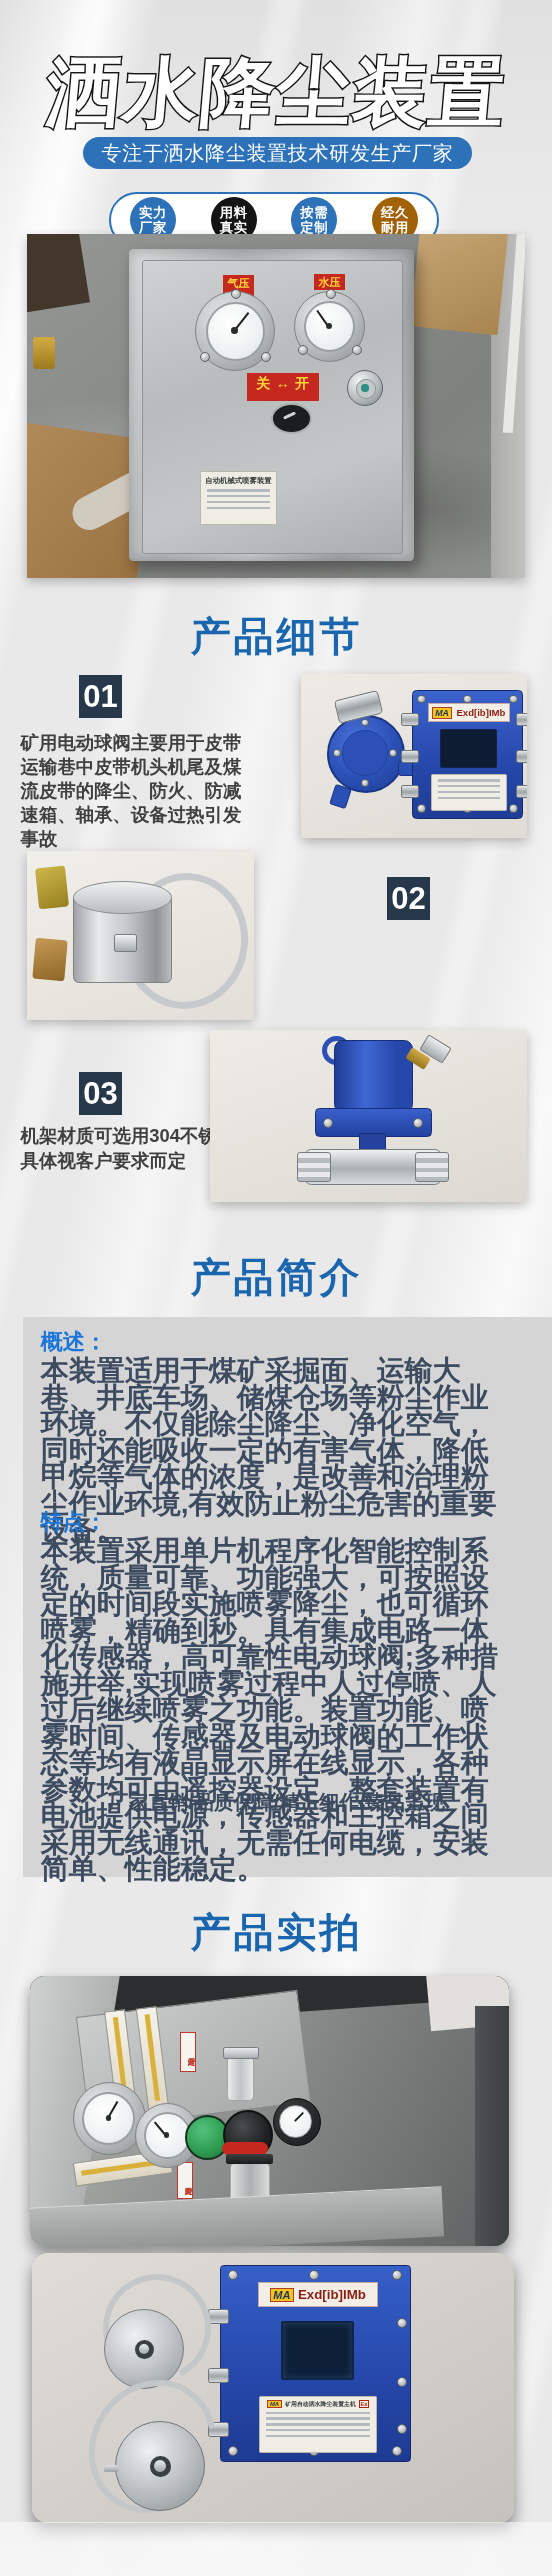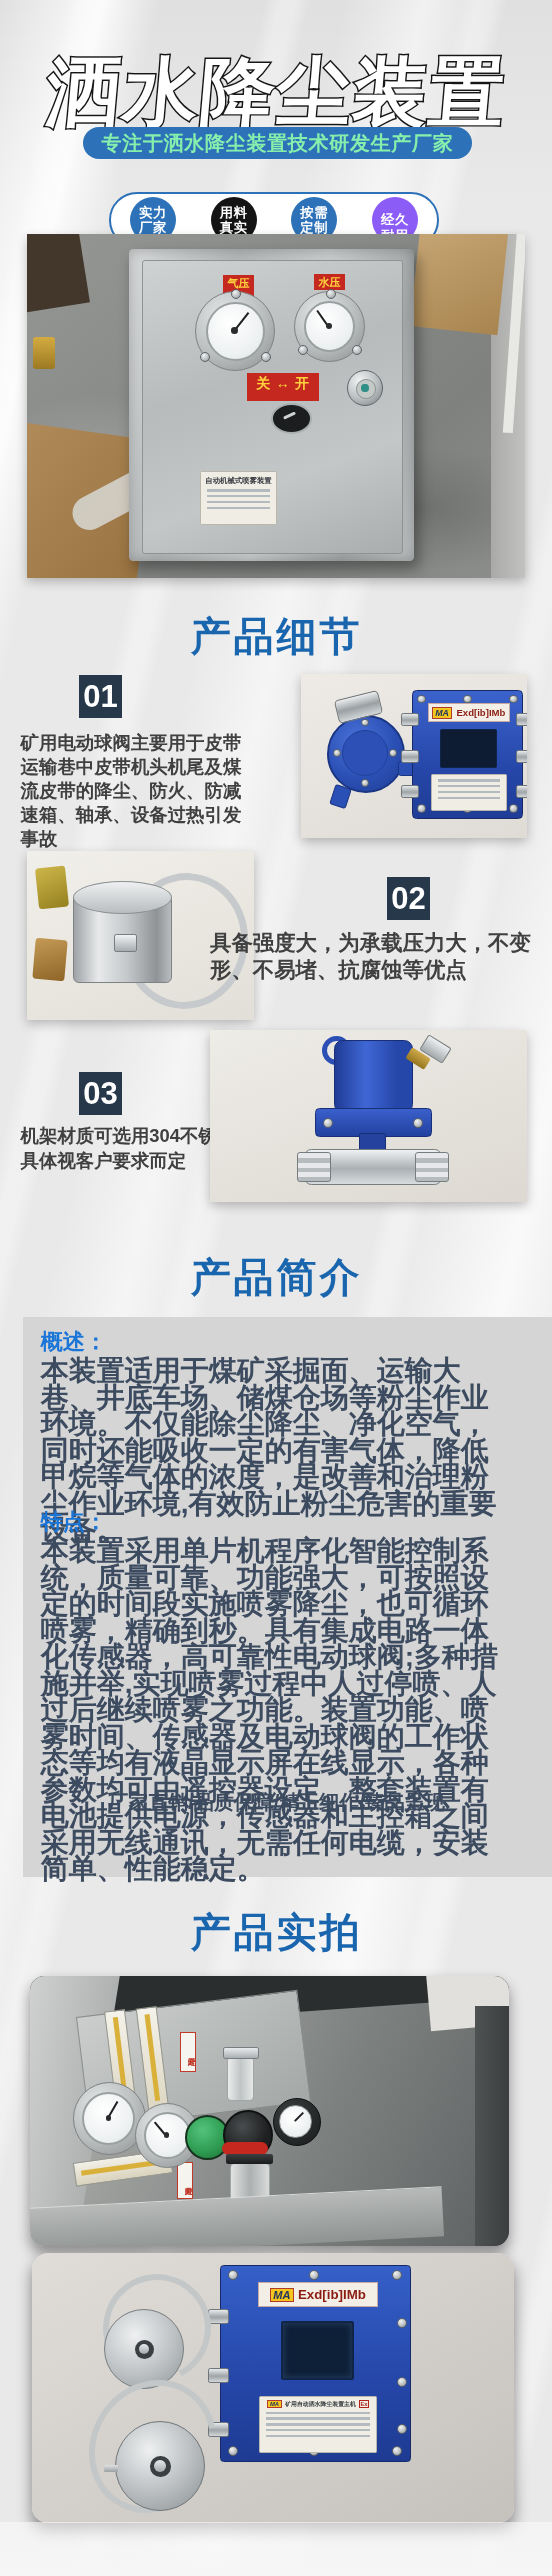--- a/index.html
+++ b/index.html
@@ -10,22 +10,22 @@
     background:
       linear-gradient(103deg, rgba(255,255,255,0) 0%, rgba(255,255,255,.85) 9%, rgba(255,255,255,0) 14%, rgba(255,255,255,0) 30%, rgba(255,255,255,.55) 37%, rgba(255,255,255,0) 43%, rgba(255,255,255,0) 60%, rgba(255,255,255,.75) 70%, rgba(255,255,255,0) 78%),
       linear-gradient(180deg, rgba(0,0,0,0.04) 0%, rgba(0,0,0,0) 8%);}
   .streaks2{position:absolute;inset:0;pointer-events:none;
     background:repeating-linear-gradient(103deg, rgba(255,255,255,0) 0 66px, rgba(255,255,255,.35) 81px 96px, rgba(255,255,255,0) 111px 192px);}
   .abs{position:absolute;}
   .hero-title{left:0;width:553px;top:43px;text-align:center;
       font-size:75px;font-weight:bold;letter-spacing:1.5px;color:#ffffff;
       -webkit-text-stroke:2.9px #161616;paint-order:stroke fill;
       transform:skewX(-5deg);}
-  .ribbon{left:83px;top:127px;width:389px;height:32px;border-radius:16px;
-      background:#2d72b8;color:#86efac;font-size:20px;font-weight:bold;
+  .ribbon{left:83px;top:137px;width:389px;height:32px;border-radius:16px;
+      background:#2d72b8;color:#ffffff;font-size:20px;font-weight:normal;
       text-align:center;line-height:33px;letter-spacing:0.7px;}
   .badge-pill{left:109px;top:192px;width:330px;height:56px;border-radius:29.5px;
       background:#ffffff;border:2.2px solid #2d72b8;display:flex;align-items:center;
       justify-content:space-between;padding:0 19px;box-sizing:border-box;}
   .badge{width:46px;height:46px;border-radius:50%;color:#fff;display:flex;
       flex-direction:column;align-items:center;justify-content:center;
       font-size:13.3px;font-weight:bold;line-height:15.5px;letter-spacing:0.7px;}
   .photo{box-shadow:0 4.4px 10.3px rgba(0,0,0,.25);}
   .sec-heading{left:0;width:553px;text-align:center;font-size:40px;font-weight:bold;
       color:#1a66ae;letter-spacing:2.9px;}
@@ -71,21 +71,21 @@
       <span>厂家</span>
     </div>
     <div class="badge" style="background: rgb(20, 20, 20);">
       <span>用料</span>
       <span>真实</span>
     </div>
     <div class="badge" style="background: rgb(45, 114, 184);">
       <span>按需</span>
       <span>定制</span>
     </div>
-    <div class="badge" style="background: #8b5cf6; justify-content: flex-end;">
+    <div class="badge" style="background: #a16207;">
       <span>经久</span>
       <span>耐用</span>
     </div>
   </div>
 
   <div class="abs photo" style="left:27px;top:234px;width:498px;height:344px;overflow:hidden;
               background:linear-gradient(140deg,#959794 0%,#898b88 35%,#7f817f 70%,#8d8f8c 100%);">
 
     <div class="abs" style="inset:0;background:
         radial-gradient(ellipse 147px 66px at 15% 60%, rgba(255,255,255,.12), rgba(0,0,0,0) 70%),
@@ -207,21 +207,20 @@
                 border-left-color:transparent;transform:rotate(8deg);"></div>
     <div class="abs" style="left:46px;top:43px;width:97px;height:87px;border-radius:5.9px;
                 background:linear-gradient(90deg,#9fa3a6,#e7e9ea 25%,#c4c8ca 55%,#8f9396 85%,#b9bdbf);border:0.7px solid #7c8285;"></div>
     <div class="abs" style="left:46px;top:29.5px;width:97px;height:31px;border-radius:50%;
                 background:linear-gradient(180deg,#eef0f1,#b9bdbf);border:0.7px solid #8a9093;"></div>
     <div class="abs" style="left:87px;top:83px;width:20.6px;height:16px;background:linear-gradient(180deg,#f0f2f3,#a7adb0);border:0.7px solid #767c7f;border-radius:2.2px;"></div>
     <div class="abs" style="left:10.3px;top:16px;width:29.5px;height:41px;background:linear-gradient(160deg,#cdb64a,#94801f);border-radius:3.7px;transform:rotate(-6deg);"></div>
     <div class="abs" style="left:7.4px;top:88px;width:32px;height:41px;background:linear-gradient(160deg,#c59a56,#8e6527);border-radius:3.7px;transform:rotate(5deg);"></div>
   </div>
   <div class="abs num-sq" style="left:387px;top:877px;">02</div>
-  <div class="abs sec-text" style="left:210px;top:930px;width:337px;font-size:21.4px;line-height:26.5px;">具备强度大，为承载压力大，不变形、不易堵、抗腐蚀等优点</div>
 
   <div class="abs num-sq" style="left:79px;top:1072px;">03</div>
   <div class="abs sec-text" style="left:20.6px;top:1123px;width:247px;font-size:18.4px;line-height:25px;">机架材质可选用304不锈钢，具体视客户要求而定</div>
   <div class="abs photo" style="left:210px;top:1030px;width:317px;height:172px;background:linear-gradient(160deg,#eeece7,#ddd9d2);overflow:hidden;">
     <div class="abs" style="left:112px;top:5.9px;width:19px;height:19px;border-radius:50%;border:5.2px solid #2b4fb4;"></div>
     <div class="abs" style="left:124px;top:10.3px;width:77px;height:71px;border-radius:8.8px;
                 background:linear-gradient(90deg,#1f3c96,#3f67d4 40%,#2647aa 80%);border:1.5px solid #182f77;"></div>
     <div class="abs" style="left:197px;top:22px;width:22px;height:13.3px;background:linear-gradient(180deg,#cfa94b,#96761f);transform:rotate(32deg);border-radius:2.2px;"></div>
     <div class="abs" style="left:212px;top:10.3px;width:25px;height:16px;background:linear-gradient(180deg,#eef0f1,#a3a9ac);transform:rotate(32deg);border-radius:2.2px;border:0.7px solid #767c7f;"></div>
     <div class="abs" style="left:105px;top:78px;width:115px;height:26.5px;border-radius:4.4px;

